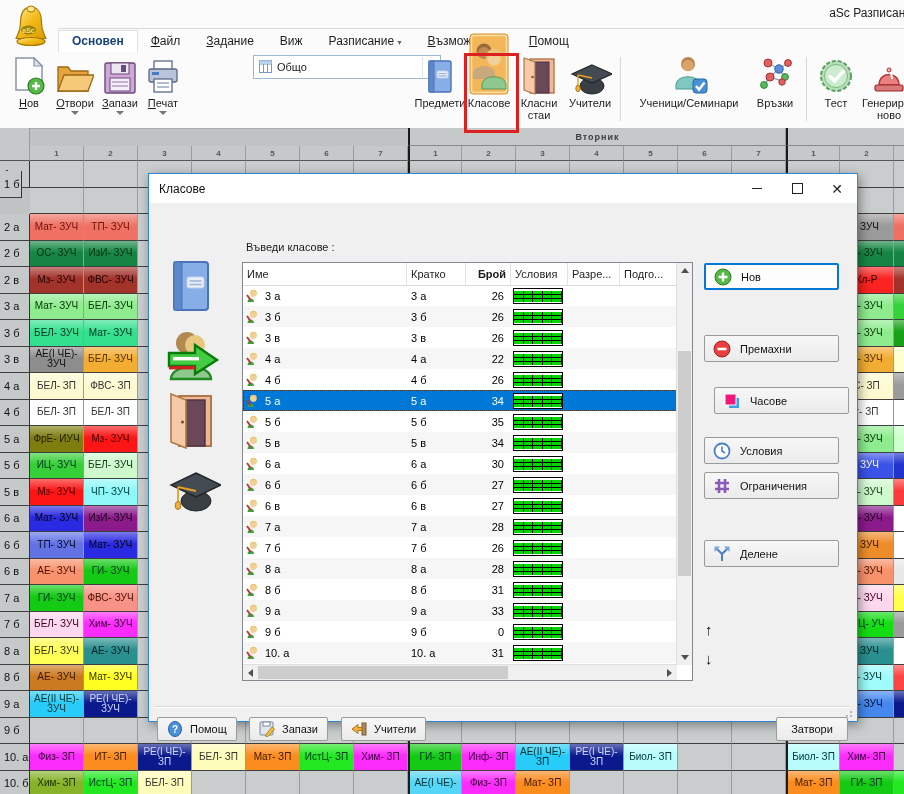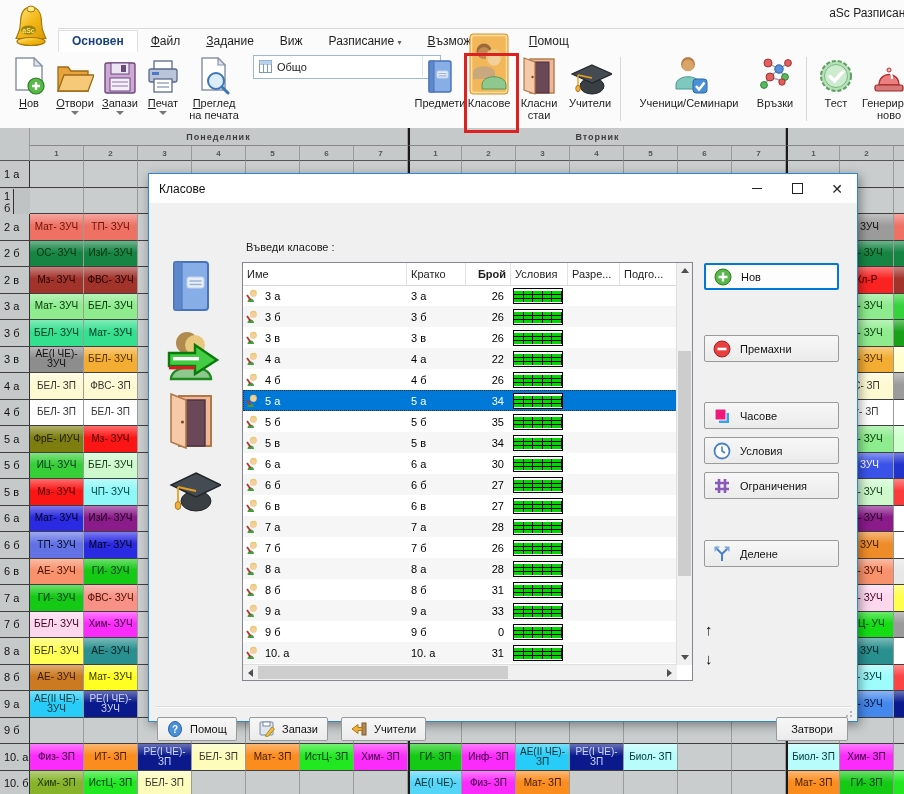--- a/index.html
+++ b/index.html
@@ -171,31 +171,20 @@
             <rect x="3" y="10" width="28" height="13" rx="2" fill="#b9c4d8" stroke="#5a6a8a" stroke-width="1.3"></rect>
             <rect x="6" y="13" width="7" height="3" fill="#4a7ac8"></rect>
             <rect x="8" y="20" width="18" height="13" fill="#fff" stroke="#5a6a8a" stroke-width="1.3"></rect>
             <path d="M11 24 H23 M11 28 H23" stroke="#9aa8c0" stroke-width="1.4"></path>
           </svg>
         </div>
         <div class="tlabel"><u>П</u>ечат</div>
         <div class="darr"></div>
       </div>
 
-      <div class="tool" style="left:186px;width:56px;">
-        <div class="ticon">
-          <svg width="34" height="38" viewBox="0 0 34 38">
-            <path d="M5 1 L21 1 L28 8 L28 33 L5 33 Z" fill="#fff" stroke="#8a94a8" stroke-width="1.5"></path>
-            <path d="M21 1 L21 8 L28 8 Z" fill="#dde4ee" stroke="#8a94a8" stroke-width="1.2"></path>
-            <circle cx="19" cy="24" r="8" fill="#cfe4f7" fill-opacity=".7" stroke="#3a76b8" stroke-width="2"></circle>
-            <path d="M25 30 L31 36" stroke="#3a76b8" stroke-width="3" stroke-linecap="round"></path>
-          </svg>
-        </div>
-        <div class="tlabel"><u>П</u>реглед на печата</div>
-      </div>
 
       <div class="combo">
         <span class="cicon">
           <svg width="13" height="13" viewBox="0 0 13 13">
             <rect x="0.5" y="0.5" width="12" height="12" fill="#fff" stroke="#7a9ac0"></rect>
             <path d="M0.5 4 H12.5 M4.5 0.5 V12.5 M8.5 0.5 V12.5" stroke="#7a9ac0"></path>
             <rect x="0.5" y="0.5" width="12" height="3.5" fill="#b9d2ec"></rect>
           </svg>
         </span>
         <span>Общо</span>
@@ -312,21 +301,20 @@
         </div>
         <div class="tlabel">Генерирай ново</div>
       </div>
 
       <div class="hlbox"></div>
     </div>
   </div>
 
   <div class="timetable" id="timetable">
       <div class="tt-corner" style="left: 0px; top: 0px; width: 30px; height: 33px;"></div>
-      <div class="tt-day" style="left: 30px; top: 0px; width: 378px; height: 18px;">Понеделник</div>
       <div class="tt-day" style="left: 408px; top: 0px; width: 378px; height: 18px; border-left: 2px solid rgb(26, 26, 26);">Вторник</div>
       <div class="tt-day" style="left: 786px; top: 0px; width: 162px; height: 18px; border-left: 2px solid rgb(26, 26, 26);"></div>
       <div class="tt-num" style="left: 30px; top: 18px; width: 54px; height: 15px;">1</div>
       <div class="tt-num" style="left: 84px; top: 18px; width: 54px; height: 15px;">2</div>
       <div class="tt-num" style="left: 138px; top: 18px; width: 54px; height: 15px;">3</div>
       <div class="tt-num" style="left: 192px; top: 18px; width: 54px; height: 15px;">4</div>
       <div class="tt-num" style="left: 246px; top: 18px; width: 54px; height: 15px;">5</div>
       <div class="tt-num" style="left: 300px; top: 18px; width: 54px; height: 15px;">6</div>
       <div class="tt-num" style="left: 354px; top: 18px; width: 54px; height: 15px;">7</div>
       <div class="tt-num" style="left: 408px; top: 18px; width: 54px; height: 15px; border-left: 2px solid rgb(26, 26, 26);">1</div>
@@ -350,21 +338,21 @@
       <div class="tcell dayb" style="left: 408px; top: 33px; width: 54px; height: 26.5px;"></div>
       <div class="tcell" style="left: 462px; top: 33px; width: 54px; height: 26.5px;"></div>
       <div class="tcell" style="left: 516px; top: 33px; width: 54px; height: 26.5px;"></div>
       <div class="tcell" style="left: 570px; top: 33px; width: 54px; height: 26.5px;"></div>
       <div class="tcell" style="left: 624px; top: 33px; width: 54px; height: 26.5px;"></div>
       <div class="tcell" style="left: 678px; top: 33px; width: 54px; height: 26.5px;"></div>
       <div class="tcell" style="left: 732px; top: 33px; width: 54px; height: 26.5px;"></div>
       <div class="tcell dayb" style="left: 786px; top: 33px; width: 54px; height: 26.5px;"></div>
       <div class="tcell" style="left: 840px; top: 33px; width: 54px; height: 26.5px;"></div>
       <div class="tcell" style="left: 894px; top: 33px; width: 54px; height: 26.5px;"></div>
-      <div class="tt-lbl" style="left: 0px; top: 61px; width: 14px; height: 26.5px;">1 б</div>
+      <div class="tt-lbl" style="left: 0px; top: 43px; width: 22px; height: 26.5px;">1 б</div>
       <div class="tcell" style="left: 30px; top: 59.5px; width: 54px; height: 26.5px;"></div>
       <div class="tcell" style="left: 84px; top: 59.5px; width: 54px; height: 26.5px;"></div>
       <div class="tcell" style="left: 138px; top: 59.5px; width: 54px; height: 26.5px;"></div>
       <div class="tcell" style="left: 192px; top: 59.5px; width: 54px; height: 26.5px;"></div>
       <div class="tcell" style="left: 246px; top: 59.5px; width: 54px; height: 26.5px;"></div>
       <div class="tcell" style="left: 300px; top: 59.5px; width: 54px; height: 26.5px;"></div>
       <div class="tcell" style="left: 354px; top: 59.5px; width: 54px; height: 26.5px;"></div>
       <div class="tcell dayb" style="left: 408px; top: 59.5px; width: 54px; height: 26.5px;"></div>
       <div class="tcell" style="left: 462px; top: 59.5px; width: 54px; height: 26.5px;"></div>
       <div class="tcell" style="left: 516px; top: 59.5px; width: 54px; height: 26.5px;"></div>
@@ -1227,21 +1215,21 @@
         </svg>
         <span class="blabel">Нов</span>
       </div>
       <div class="btn sbtn" style="top:132px;">
         <svg width="18" height="18" viewBox="0 0 18 18">
           <circle cx="9" cy="9" r="8" fill="#e84040" stroke="#a02020"></circle>
           <path d="M4.5 9 H13.5" stroke="#fff" stroke-width="2.6"></path>
         </svg>
         <span class="blabel">Премахни</span>
       </div>
-      <div class="btn sbtn" style="top:199px;">
+      <div class="btn sbtn" style="top:184px;margin-left:10px;">
         <svg width="18" height="18" viewBox="0 0 18 18">
           <rect x="6" y="6" width="10" height="10" fill="#3aa0e8"></rect>
           <rect x="2" y="2" width="11" height="11" fill="#f01878" stroke="#fff" stroke-width="1"></rect>
         </svg>
         <span class="blabel">Часове</span>
       </div>
       <div class="btn sbtn" style="top:234px;">
         <svg width="18" height="18" viewBox="0 0 18 18">
           <circle cx="9" cy="9" r="7.5" fill="#fff" stroke="#4a80c8" stroke-width="1.8"></circle>
           <path d="M9 4.5 V9 L12 11" stroke="#4a80c8" stroke-width="1.6" fill="none"></path>

